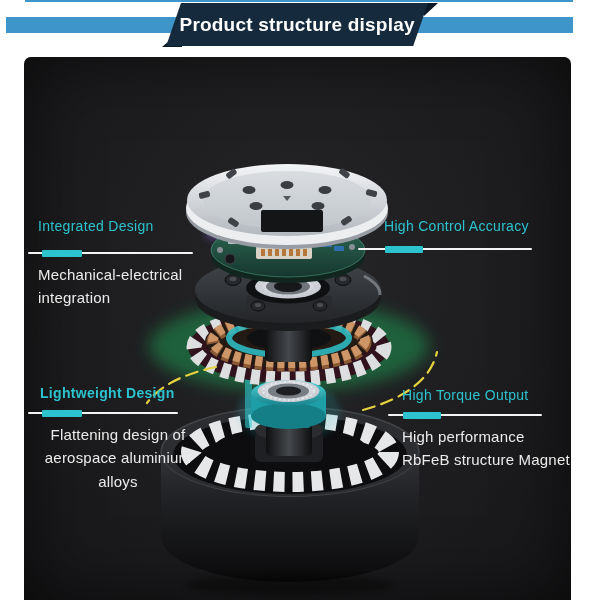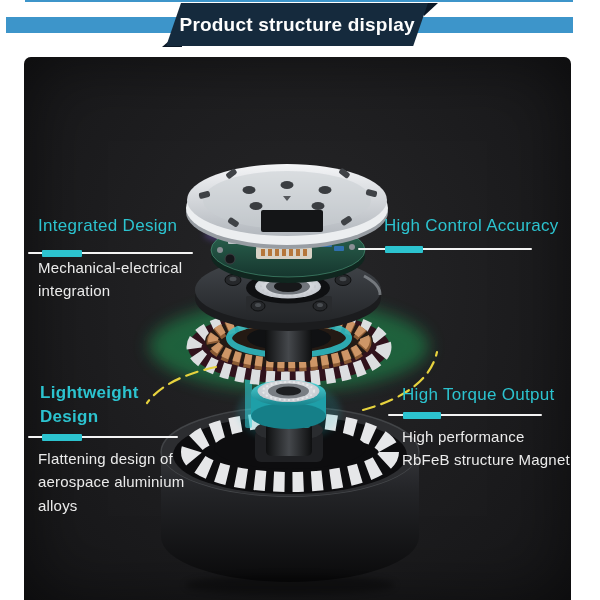--- a/index.html
+++ b/index.html
@@ -20,42 +20,42 @@
   
   .panel{position:absolute;left:24px;top:57px;width:547px;height:543px;border-radius:7px 7px 0 0;
     background:radial-gradient(ellipse at 50% 42%, #262628 0%, #1d1d1f 55%, #161618 100%);
     box-shadow:inset 0 0 70px rgba(0,0,0,.55);z-index:1;}
 
   
   .motor{position:absolute;left:0;top:0;z-index:2;pointer-events:none;}
 
   
   .callout{position:absolute;z-index:3;}
-  .c-title{display:block;color:#2cc3cf;font-size:17px;font-weight:500;letter-spacing:.3px;line-height:24px;}
+  .c-title{display:block;color:#2cc3cf;font-size:14px;font-weight:500;letter-spacing:.3px;line-height:24px;}
   .c-line{position:relative;height:2px;background:#f4f4f4;border-radius:1px;}
   .c-seg{position:absolute;top:-2.5px;height:7px;background:#2cc3cf;border-radius:1px;}
   .c-desc{display:block;color:#ebebeb;font-size:15px;line-height:1.55;letter-spacing:.2px;}
 
   .co-tl{left:28px;top:214px;width:170px;}
   .co-tl .c-title{padding-left:10px;}
   .co-tl .c-line{margin-top:14px;width:165px;}
   .co-tl .c-seg{left:14px;width:40px;}
-  .co-tl .c-desc{padding-left:10px;margin-top:2px;width:158px;}
+  .co-tl .c-desc{padding-left:10px;margin-top:9px;width:158px;}
 
   .co-tr{left:358px;top:214px;width:214px;}
   .co-tr .c-title{padding-left:26px;}
   .co-tr .c-line{margin-top:10px;width:174px;}
   .co-tr .c-seg{left:27px;width:38px;}
   .co-tr .c-desc{padding-left:26px;margin-top:9px;width:186px;}
 
   .co-bl{left:28px;top:381px;width:170px;}
   .co-bl .c-title{padding-left:12px;font-weight:bold;}
   .co-bl .c-line{margin-top:7px;width:150px;}
   .co-bl .c-seg{left:14px;width:40px;}
-  .co-bl .c-desc{padding-left:10px;margin-top:9px;width:160px;}
+  .co-bl .c-desc{padding-left:10px;margin-top:9px;width:160px;text-align:center;}
 
   .co-br{left:388px;top:383px;width:180px;}
   .co-br .c-title{padding-left:14px;}
   .co-br .c-line{margin-top:7px;width:154px;}
   .co-br .c-seg{left:15px;width:38px;}
   .co-br .c-desc{padding-left:14px;margin-top:9px;width:172px;}
 </style>
 </head>
 <body>
 

